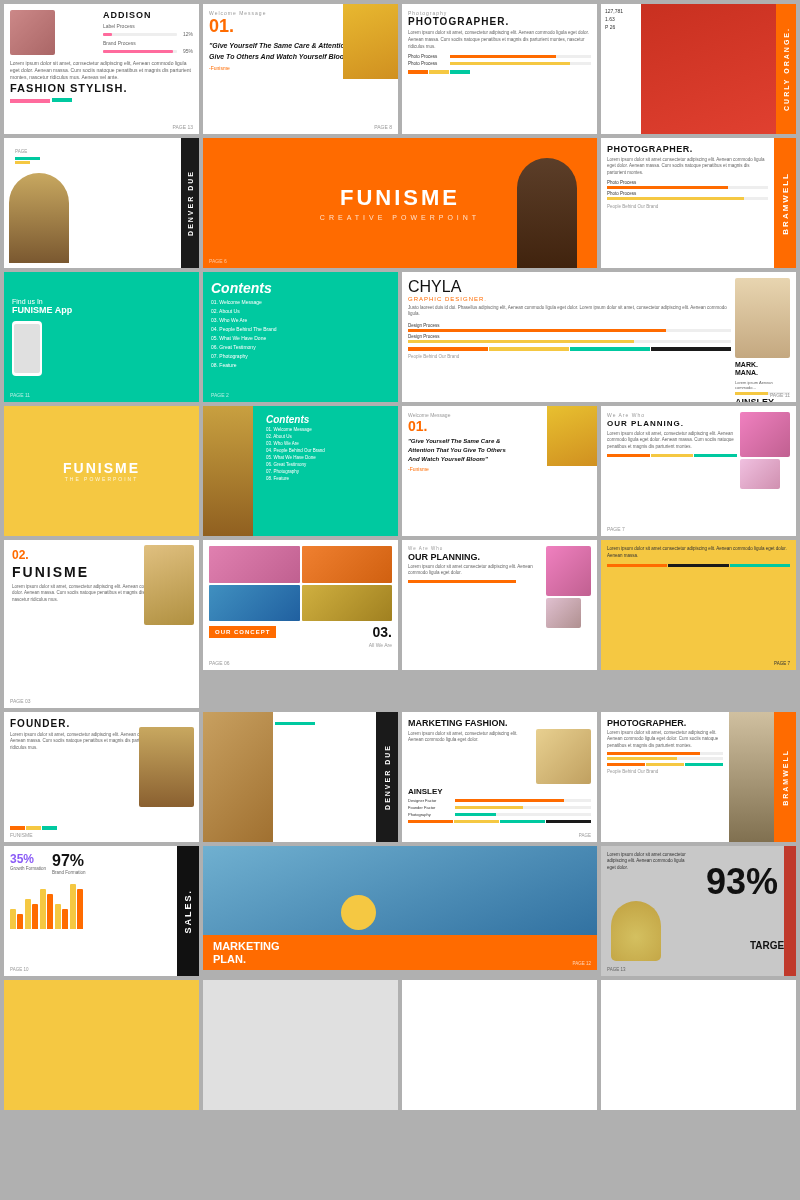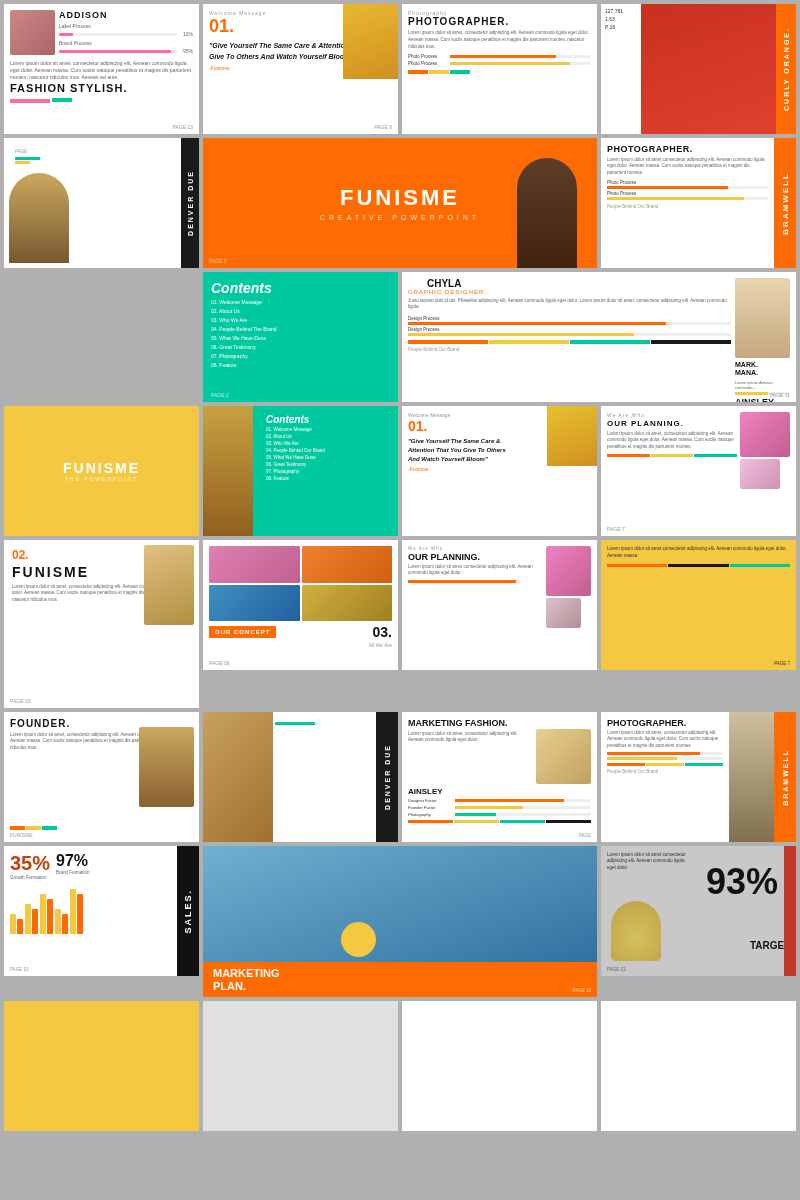--- a/index.html
+++ b/index.html
@@ -54,35 +54,35 @@
     .slide-r5c4 { grid-column: 4; grid-row: 5; height: 130px; }
 
     
     .slide-r6c1 { grid-column: 1; grid-row: 6; height: 130px; }
     .slide-r6c2 { grid-column: 2; grid-row: 6; height: 130px; }
     .slide-r6c3 { grid-column: 3; grid-row: 6; height: 130px; }
     .slide-r6c4 { grid-column: 4; grid-row: 6; height: 130px; }
 
     
     .slide-r7c1 { grid-column: 1; grid-row: 7; height: 130px; }
-    .slide-r7c2 { grid-column: 2; grid-row: 7; height: 151px; }
+    .slide-r7c2 { grid-column: 2; grid-row: 7; height: 124px; }
     .slide-r7c4 { grid-column: 4; grid-row: 7; height: 130px; }
 
     
     .slide-r8c1 { grid-column: 1; grid-row: 8; height: 130px; }
     .slide-r8c2 { grid-column: 2; grid-row: 8; height: 130px; }
     .slide-r8c3 { grid-column: 3; grid-row: 8; height: 130px; }
     .slide-r8c4 { grid-column: 4; grid-row: 8; height: 130px; }
 
     
     .s1 { padding: 6px; }
     .s1 .top { display: flex; gap: 4px; align-items: flex-start; }
     .s1 .photo { width: 45px; height: 45px; background: #d4a0a0; border-radius: 2px; overflow: hidden; }
     .s1 .photo-inner { width: 100%; height: 100%; background: linear-gradient(135deg, #c88, #a66); }
-    .s1 .info { flex: 1; }
+    .s1 .info { flex: 1; margin-left: 44px; }
     .s1 .name { font-size: 9px; font-weight: bold; color: #111; letter-spacing: 1px; }
     .s1 .bar-label { font-size: 5px; color: #666; margin-top: 3px; }
     .s1 .bar-row { display: flex; align-items: center; gap: 2px; margin-top: 2px; }
     .s1 .bar-track { flex: 1; height: 3px; background: #eee; border-radius: 1px; }
     .s1 .bar-fill { height: 100%; border-radius: 1px; }
     .s1 .bar-pct { font-size: 5px; color: #666; width: 14px; text-align: right; }
     .s1 .desc { font-size: 5px; color: #666; line-height: 1.4; margin-top: 5px; }
     .s1 .bottom-title { font-size: 11px; font-weight: bold; color: #111; margin-top: 1px; letter-spacing: 1px; }
     .s1 .pink-bar { height: 4px; background: #ff6b9d; width: 40px; margin-top: 3px; }
     .s1 .green-bar { height: 4px; background: #00c9a0; width: 20px; margin-top: 2px; }
@@ -134,21 +134,21 @@
     .s_app .phone-mock { width: 30px; height: 55px; background: white; border-radius: 4px; margin-top: 5px; position: relative; }
     .s_app .phone-screen { position: absolute; top: 3px; left: 2px; right: 2px; bottom: 3px; background: #e0e0e0; border-radius: 2px; }
 
     
     .s_contents { background: #00c9a0; padding: 8px; }
     .s_contents .title { font-size: 14px; font-weight: bold; color: white; font-style: italic; }
     .s_contents .item { font-size: 5px; color: white; margin-top: 3px; }
 
     
     .s_chyla { padding: 6px; background: white; position: relative; }
-    .s_chyla .name { font-size: 10px; font-weight: bold; color: #111; margin-left: 19px; }
+    .s_chyla .name { font-size: 16px; font-weight: normal; color: #111; }
     .s_chyla .role { font-size: 6px; color: #ff6b00; letter-spacing: 1px; }
     .s_chyla .body { font-size: 4.5px; color: #666; line-height: 1.4; margin-top: 3px; }
     .s_chyla .bars { margin-top: 5px; }
 
     
     .s_funisme2 { background: #f5c842; display: flex; align-items: center; justify-content: center; }
     .s_funisme2 .title { font-size: 14px; font-weight: bold; color: white; letter-spacing: 2px; text-align: center; }
     .s_funisme2 .sub { font-size: 5px; color: rgba(255,255,255,0.8); letter-spacing: 2px; text-align: center; }
 
     .s_contents2 { background: #00c9a0; padding: 8px; position: relative; overflow: hidden; }
@@ -357,20 +357,28 @@
           <div style="height:3px;width:85%;background:#f5c842;"></div>
         </div>
       </div>
       <div style="font-size:4.5px;color:#999;margin-top:4px;">People Behind Our Brand</div>
     </div>
     <div class="side">
       <span class="side-text">BRAMWELL</span>
     </div>
   </div>
 
+  <div class="slide slide-r3c1 s_app">
+    <div class="label">Find us In</div>
+    <div class="big-text">FUNISME App</div>
+    <div class="phone-mock">
+      <div class="phone-screen"></div>
+    </div>
+    <span style="position:absolute;bottom:4px;left:6px;font-size:5px;color:rgba(255,255,255,0.7);">PAGE 11</span>
+  </div>
 
   <div class="slide slide-r3c2 s_contents">
     <div class="title">Contents</div>
     <div>
       <div class="item">01. Welcome Message</div>
       <div class="item">02. About Us</div>
       <div class="item">03. Who We Are</div>
       <div class="item">04. People Behind The Brand</div>
       <div class="item">05. What We Have Done</div>
       <div class="item">06. Great Testimony</div>
@@ -599,21 +607,21 @@
       <div style="width:100%;height:100%;background:linear-gradient(180deg,#d0c0a0,#807050);"></div>
     </div>
     <div class="side">
       <span class="side-text">BRAMWELL</span>
     </div>
   </div>
 
   <div class="slide slide-r7c1 s_sales">
     <div class="pcts">
       <div class="pct-item">
-        <span class="num" style="font-size:20px;font-weight:bold;color:#c2410c;">35%</span>
+        <span class="num" style="font-size:12px;font-weight:bold;color:#8b5cf6;">35%</span>
         <div class="label">Growth Formation</div>
       </div>
       <div class="pct-item">
         <span class="num" style="font-size:16px;font-weight:bold;color:#111;">97%</span>
         <div class="label">Brand Formation</div>
       </div>
     </div>
 
     <div class="chart">
       <div class="bar-group">

